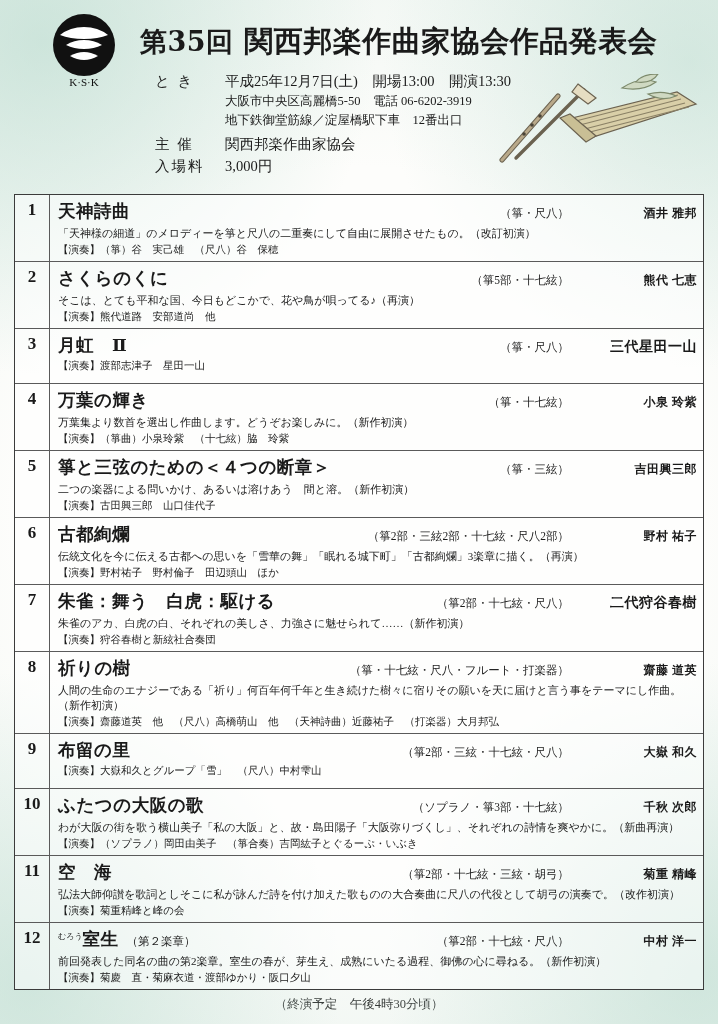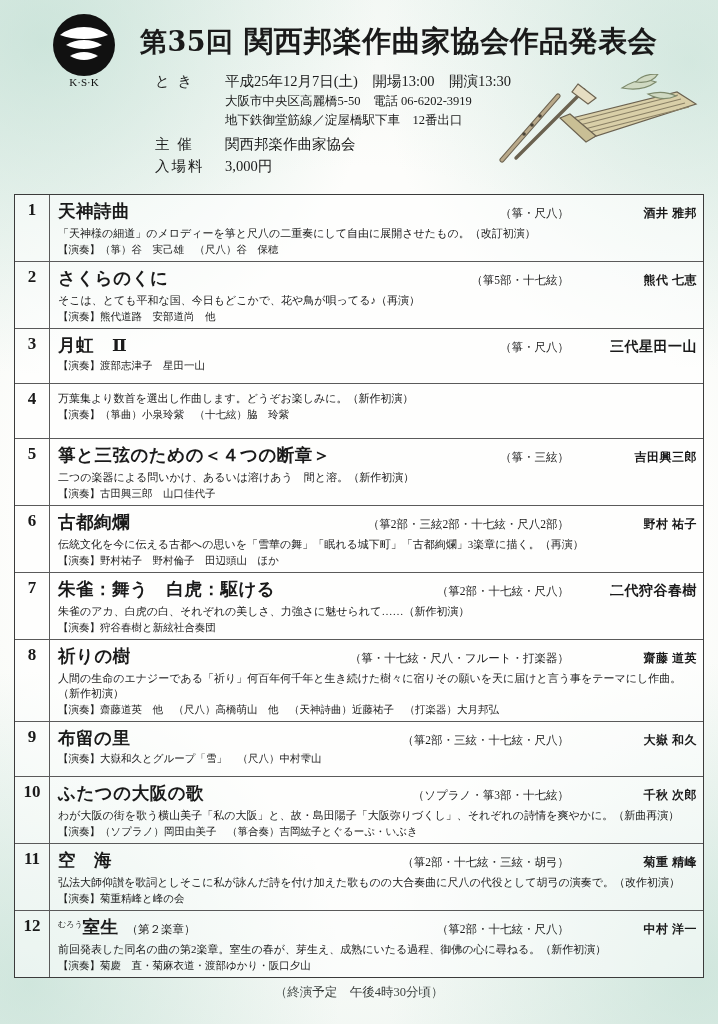--- a/index.html
+++ b/index.html
@@ -262,20 +262,25 @@
           <span class="inst">（箏・尺八）</span>
           <span class="composer small">三代星田一山</span>
         </div>
         <div class="players">【演奏】渡部志津子　星田一山</div>
       </div>
     </div>
 
     <div class="row">
       <div class="num">4</div>
       <div class="body">
+        <div class="line1">
+          <span class="piece">万葉の輝き</span>
+          <span class="inst">（箏・十七絃）</span>
+          <span class="composer">小泉 玲紫</span>
+        </div>
         <div class="desc">万葉集より数首を選出し作曲します。どうぞお楽しみに。（新作初演）</div>
         <div class="players">【演奏】（箏曲）小泉玲紫　（十七絃）脇　玲紫</div>
       </div>
     </div>
 
     <div class="row">
       <div class="num">5</div>
       <div class="body">
         <div class="line1">
           <span class="piece">箏と三弦のための＜４つの断章＞</span>

